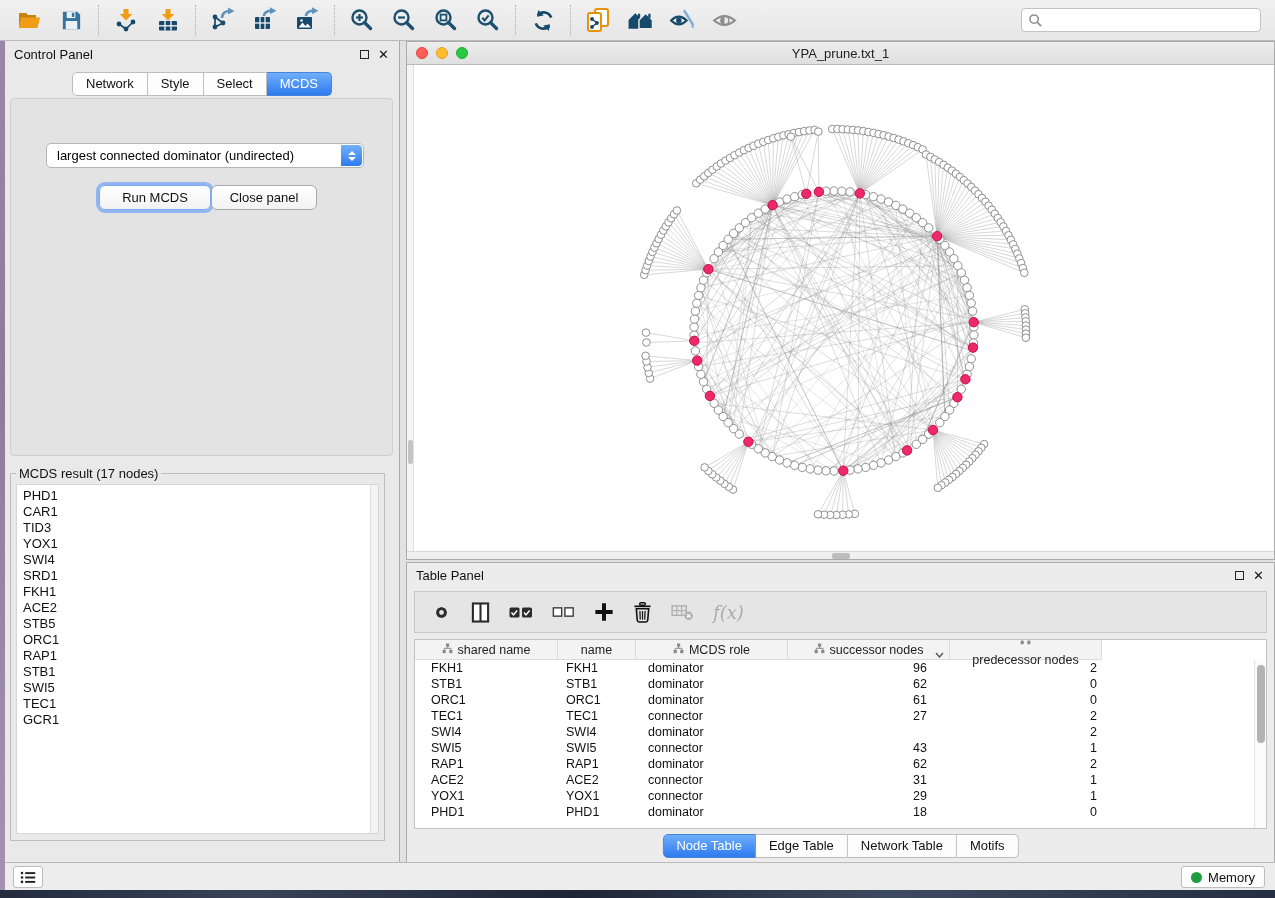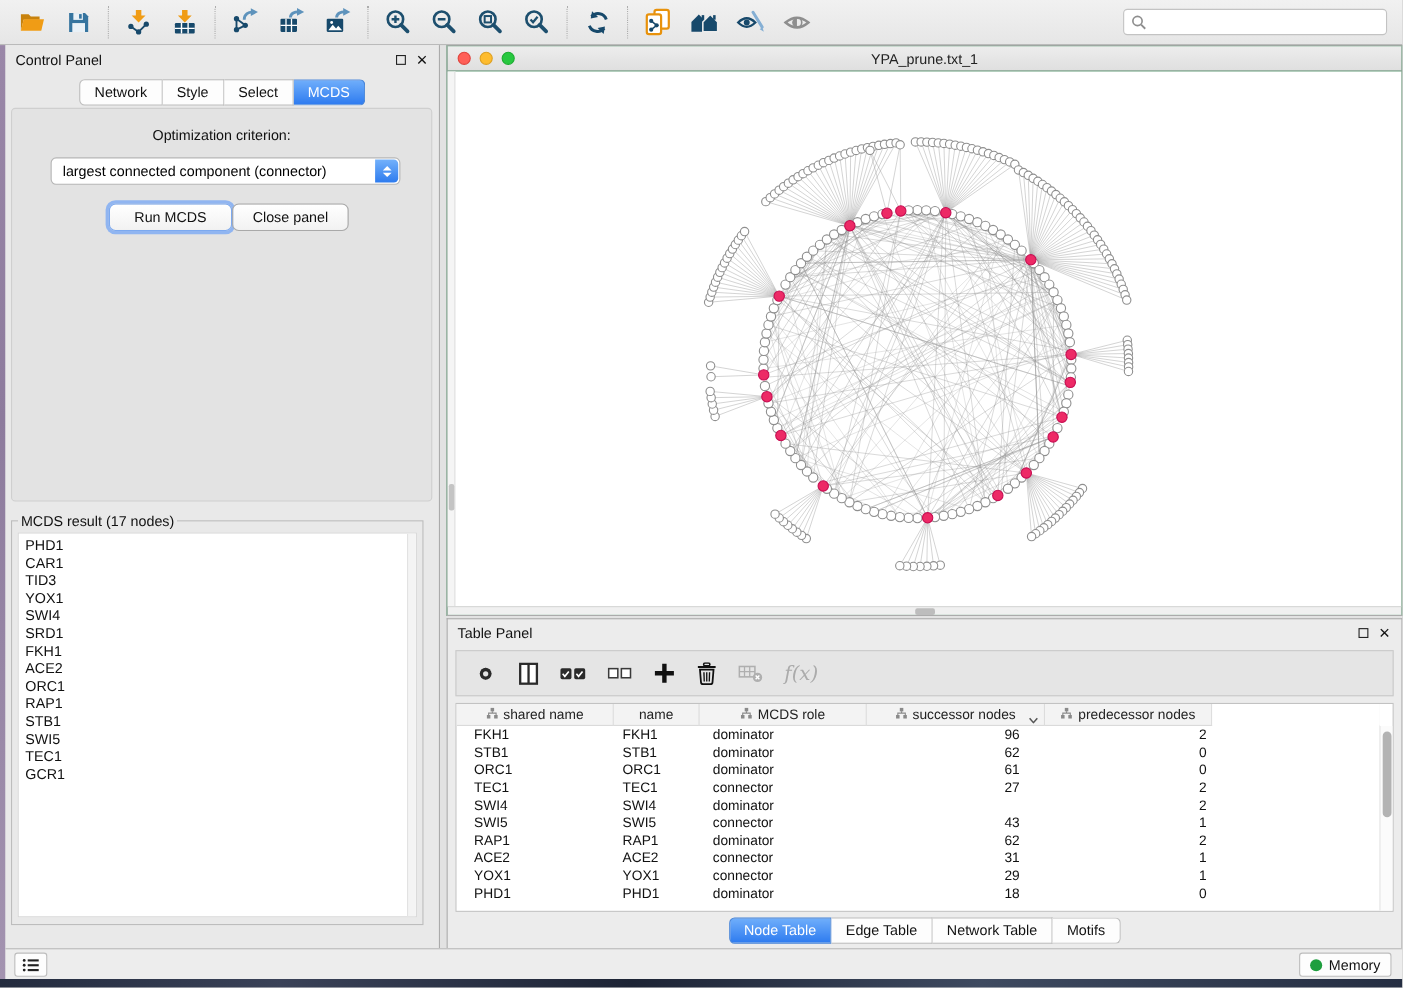--- a/index.html
+++ b/index.html
@@ -49,21 +49,21 @@
   #run-btn{left:88px;width:112px;}
   #closep-btn{left:200px;width:106px;}
   .cp-fieldset{position:absolute;top:425px;left:5px;width:375px;height:375px;border:1px solid #BDBDBD;margin:0;padding:0;}
   .cp-fieldset legend{font-size:13px;color:#111;margin-left:5px;padding:0 3px;}
   .result-list{position:absolute;left:5px;right:5px;top:3px;bottom:6px;background:#fff;border:1px solid #D6D6D6;overflow:hidden;}
   .result-list ul{list-style:none;margin:0;padding:3px 0 0 6px;}
   .result-list li{font-size:13px;line-height:16px;color:#111;}
   .list-scroll{position:absolute;right:0;top:0;bottom:0;width:8px;background:#F4F4F4;border-left:1px solid #E2E2E2;}
 
   
-  .network-window{position:absolute;left:406px;top:41px;width:869px;height:519px;background:#15803d;border:1px solid #ABABAB;}
+  .network-window{position:absolute;left:406px;top:41px;width:869px;height:519px;background:#0369a1;border:1px solid #ABABAB;}
   .nw-titlebar{position:absolute;left:0;top:0;right:0;height:23px;background:linear-gradient(#EDEDED,#DFDFDF);
     border-bottom:1px solid #B9B9B9;display:flex;align-items:center;}
   .lights{display:flex;gap:8px;padding-left:9px;}
   .light{width:12px;height:12px;border-radius:50%;}
   .nw-title{position:absolute;left:0;right:0;text-align:center;font-size:13px;color:#222;}
   .nw-canvas{position:absolute;left:0;top:23px;right:0;bottom:8px;background:#fff;overflow:hidden;}
   .nw-vscroll{position:absolute;left:0;top:23px;bottom:8px;width:7px;background:#F5F5F5;border-right:1px solid #E0E0E0;}
   .nw-vthumb{position:absolute;left:1px;top:375px;width:5px;height:24px;background:#C4C4C4;border-radius:2px;}
   .nw-hscroll{position:absolute;left:0;bottom:0;right:0;height:8px;background:#F0F0F0;border-top:1px solid #D8D8D8;}
   .nw-hthumb{position:absolute;left:425px;top:1px;width:18px;height:6px;background:#BDBDBD;border-radius:2px;}
@@ -270,43 +270,43 @@
         <span class="close-ic">✕</span>
       </span>
     </div>
     <div class="cp-tabs">
         <span class="cp-tab">Network</span>
         <span class="cp-tab">Style</span>
         <span class="cp-tab">Select</span>
         <span class="cp-tab active">MCDS</span>
       </div>
     <div class="cp-inner">
-      <div class="opt-label">Optimization criterion:</div>
       <div class="criterion-select">
-        <span>largest connected component (connector)</span>
+        <span>largest connected dominator (undirected)</span>
         <span class="spinner">
             <i class="up"></i>
             <i class="dn"></i>
           </span>
       </div>
       <button class="btn focus" id="run-btn">Run MCDS</button>
       <button class="btn" id="closep-btn">Close panel</button>
     </div>
     <fieldset class="cp-fieldset">
       <legend>MCDS result (17 nodes)</legend>
       <div class="result-list">
         <ul id="mcds-list">
             <li>PHD1</li>
             <li>CAR1</li>
             <li>TID3</li>
             <li>YOX1</li>
             <li>SWI4</li>
             <li>SRD1</li>
             <li>FKH1</li>
             <li>ACE2</li>
+            <li>STB5</li>
             <li>ORC1</li>
             <li>RAP1</li>
             <li>STB1</li>
             <li>SWI5</li>
             <li>TEC1</li>
             <li>GCR1</li>
           </ul>
         <div class="list-scroll"></div>
       </div>
     </fieldset>
@@ -1080,21 +1080,21 @@
                 <rect x="4" y="0.5" width="3.2" height="3.2" fill="#8a8a8a"></rect>
                 <rect x="0.6" y="7" width="3.2" height="3.2" fill="#8a8a8a"></rect>
                 <rect x="7.2" y="7" width="3.2" height="3.2" fill="#8a8a8a"></rect>
                 <path d="M5.6 3.7 V5.3 M2.2 7 V5.3 H9 V7" stroke="#8a8a8a" stroke-width="1" fill="none"></path>
               </svg></span>
             <span>successor nodes</span>
             <span class="sorter"><svg width="9" height="6" viewBox="0 0 9 6">
                 <path d="M1 1 L4.5 5 L8 1" fill="none" stroke="#555" stroke-width="1.4"></path>
               </svg></span>
           </div>
-          <div class="th" style="width: 152px;">
+          <div class="th" style="width: 152px; flex-direction: column;">
             <span><svg width="11" height="11" viewBox="0 0 11 11">
                 <rect x="4" y="0.5" width="3.2" height="3.2" fill="#8a8a8a"></rect>
                 <rect x="0.6" y="7" width="3.2" height="3.2" fill="#8a8a8a"></rect>
                 <rect x="7.2" y="7" width="3.2" height="3.2" fill="#8a8a8a"></rect>
                 <path d="M5.6 3.7 V5.3 M2.2 7 V5.3 H9 V7" stroke="#8a8a8a" stroke-width="1" fill="none"></path>
               </svg></span>
             <span>predecessor nodes</span>
           </div>
           <div class="th" style="flex: 1 1 0%; border-right: none; background: rgb(255, 255, 255);"></div>
         </div>

